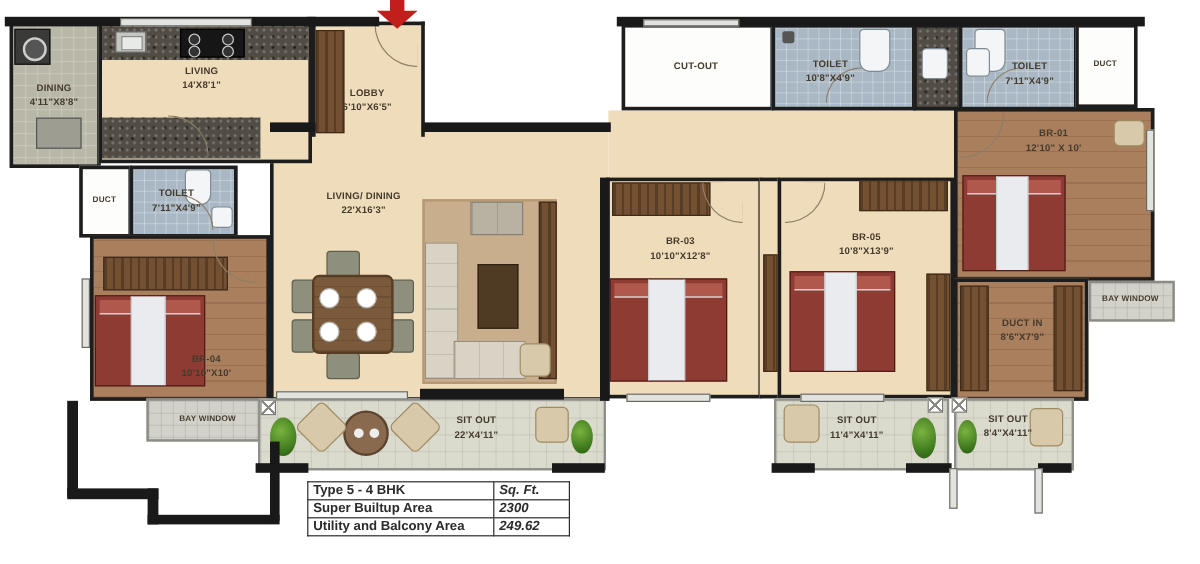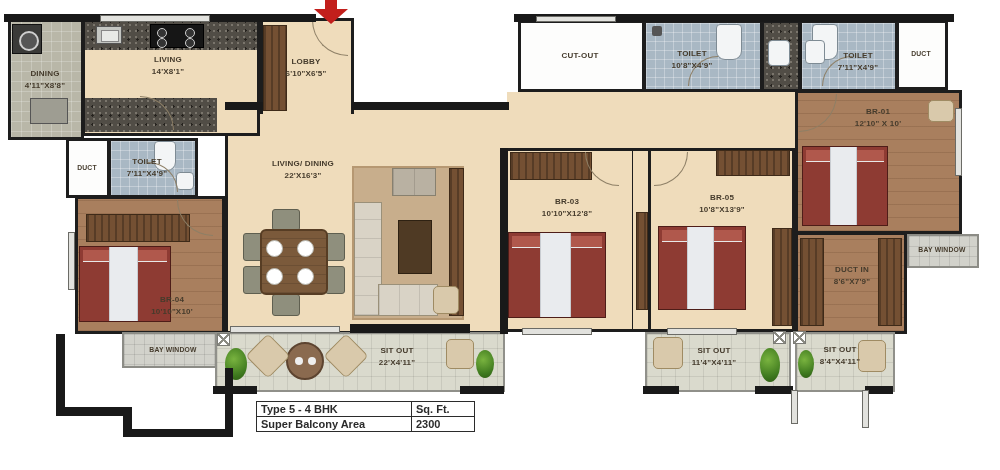--- a/index.html
+++ b/index.html
@@ -31,21 +31,21 @@
   .plant{position:absolute;border-radius:50%;background:radial-gradient(circle at 40% 35%,#79b33f,#3f7a1f 65%,#2c5a12);z-index:8;}
   .win{position:absolute;background:#e2e2de;border:1px solid #6b6b66;box-sizing:border-box;z-index:12;}
   .wseg{position:absolute;background:#191919;z-index:11;}
   .arc{position:absolute;box-sizing:border-box;z-index:9;}
   .xbox{position:absolute;width:13px;height:13px;box-sizing:border-box;background-color:#fff;border:1px solid #7c7c76;z-index:12;
         background-image:linear-gradient(45deg,transparent 44%,#8a8a82 44%,#8a8a82 56%,transparent 56%),linear-gradient(135deg,transparent 44%,#8a8a82 44%,#8a8a82 56%,transparent 56%);}
   .area-table{position:absolute;left:256px;top:401px;border-collapse:collapse;background:#fff;
               font-family:"Liberation Sans",sans-serif;font-size:11px;font-weight:bold;color:#2b2b2b;z-index:40;}
   .area-table td{border:1.6px solid #2b2b2b;padding:0 4px;height:14px;}
   .area-table .c1{width:146px;}
-  .area-table .c2{width:54px;}
+  .area-table .c2{width:54px;font-style:italic;}
 </style>
 </head>
 <body>
 
 <div class="canvas">
 
   <div class="f" style="left:314px;top:0;width:34px;height:26px;z-index:20;">
     <div style="position:absolute;left:11px;top:0;width:12px;height:10px;background:#c21f1c;"></div>
     <div style="position:absolute;left:0;top:9px;width:0;height:0;border-left:17px solid transparent;border-right:17px solid transparent;border-top:15px solid #c21f1c;"></div>
   </div>
@@ -205,21 +205,21 @@
   <div class="xbox" style="left:793px;top:331px;"></div>
 
   <div class="lbl" style="left:45px;top:80px;">
     <div>DINING</div>
       <div>4'11"X8'8"</div>
   </div>
   <div class="lbl" style="left:168px;top:66px;">
     <div>LIVING</div>
       <div>14'X8'1"</div>
   </div>
-  <div class="lbl" style="left:306px;top:68px;">
+  <div class="lbl" style="left:306px;top:84px;">
     <div>LOBBY</div>
       <div>6'10"X6'5"</div>
   </div>
   <div class="lbl" style="left:303px;top:170px;">
     <div>LIVING/ DINING</div>
       <div>22'X16'3"</div>
   </div>
   <div class="lbl" style="left:580px;top:56px;">
     <div>CUT-OUT</div>
   </div>
@@ -280,19 +280,23 @@
       <div>8'4"X4'11"</div>
   </div>
 
   <table class="area-table">
     <tbody>
         <tr>
       <td class="c1">Type 5 - 4 BHK</td>
       <td class="c2">Sq. Ft.</td>
     </tr>
     <tr>
-      <td class="c1">Super Balcony Area</td>
+      <td class="c1">Super Builtup Area</td>
       <td class="c2">2300</td>
+    </tr>
+    <tr>
+      <td class="c1">Utility and Balcony Area</td>
+      <td class="c2">249.62</td>
     </tr>
   </tbody>
     </table>
 
 </div>
 
 </body></html>

